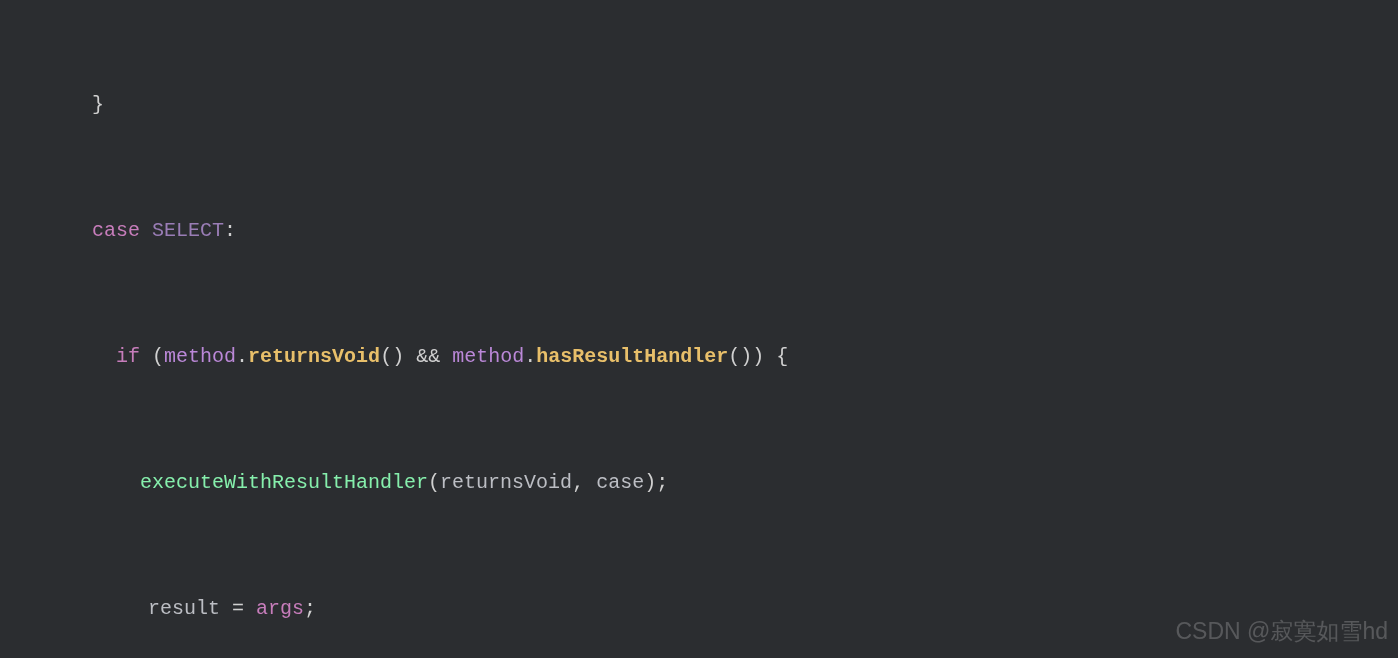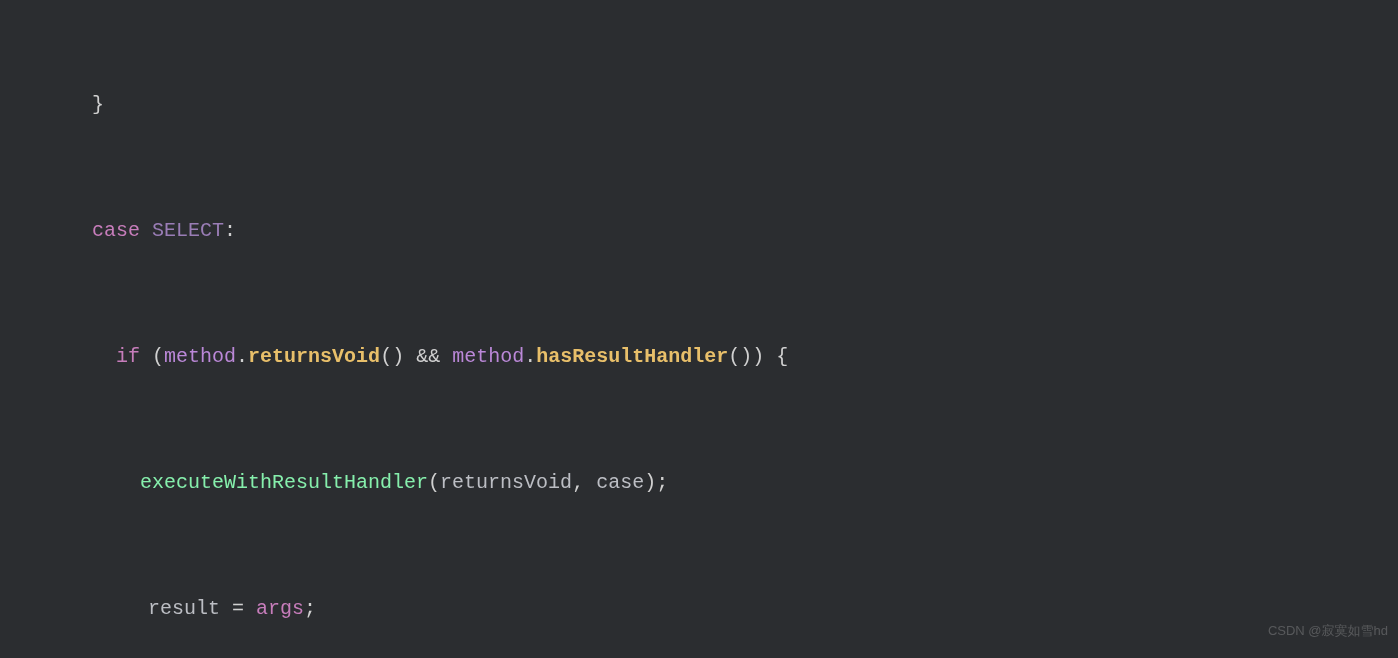--- a/index.html
+++ b/index.html
@@ -44,21 +44,21 @@
   .call2  { color: #86efac; }      
   .under  { text-decoration-thickness: 1px; text-underline-offset: 3px; margin-left: 8px;}
   .punct  { color: #d0d0d0; }
   .guide  { color: #4d4f52; }
   .watermark {
     position: absolute;
     right: 10px;
     bottom: 6px;
     color: rgba(220,220,220,0.25);
     font-family: sans-serif;
-    font-size: 13px;
+    font-size: 23px;
   }
 </style>
 </head>
 <body>
 
 <div class="gutter-region"></div>
 
 <div class="editor">
 
 <div class="line"><span class="guide">      </span><span class="punct">}</span></div>

